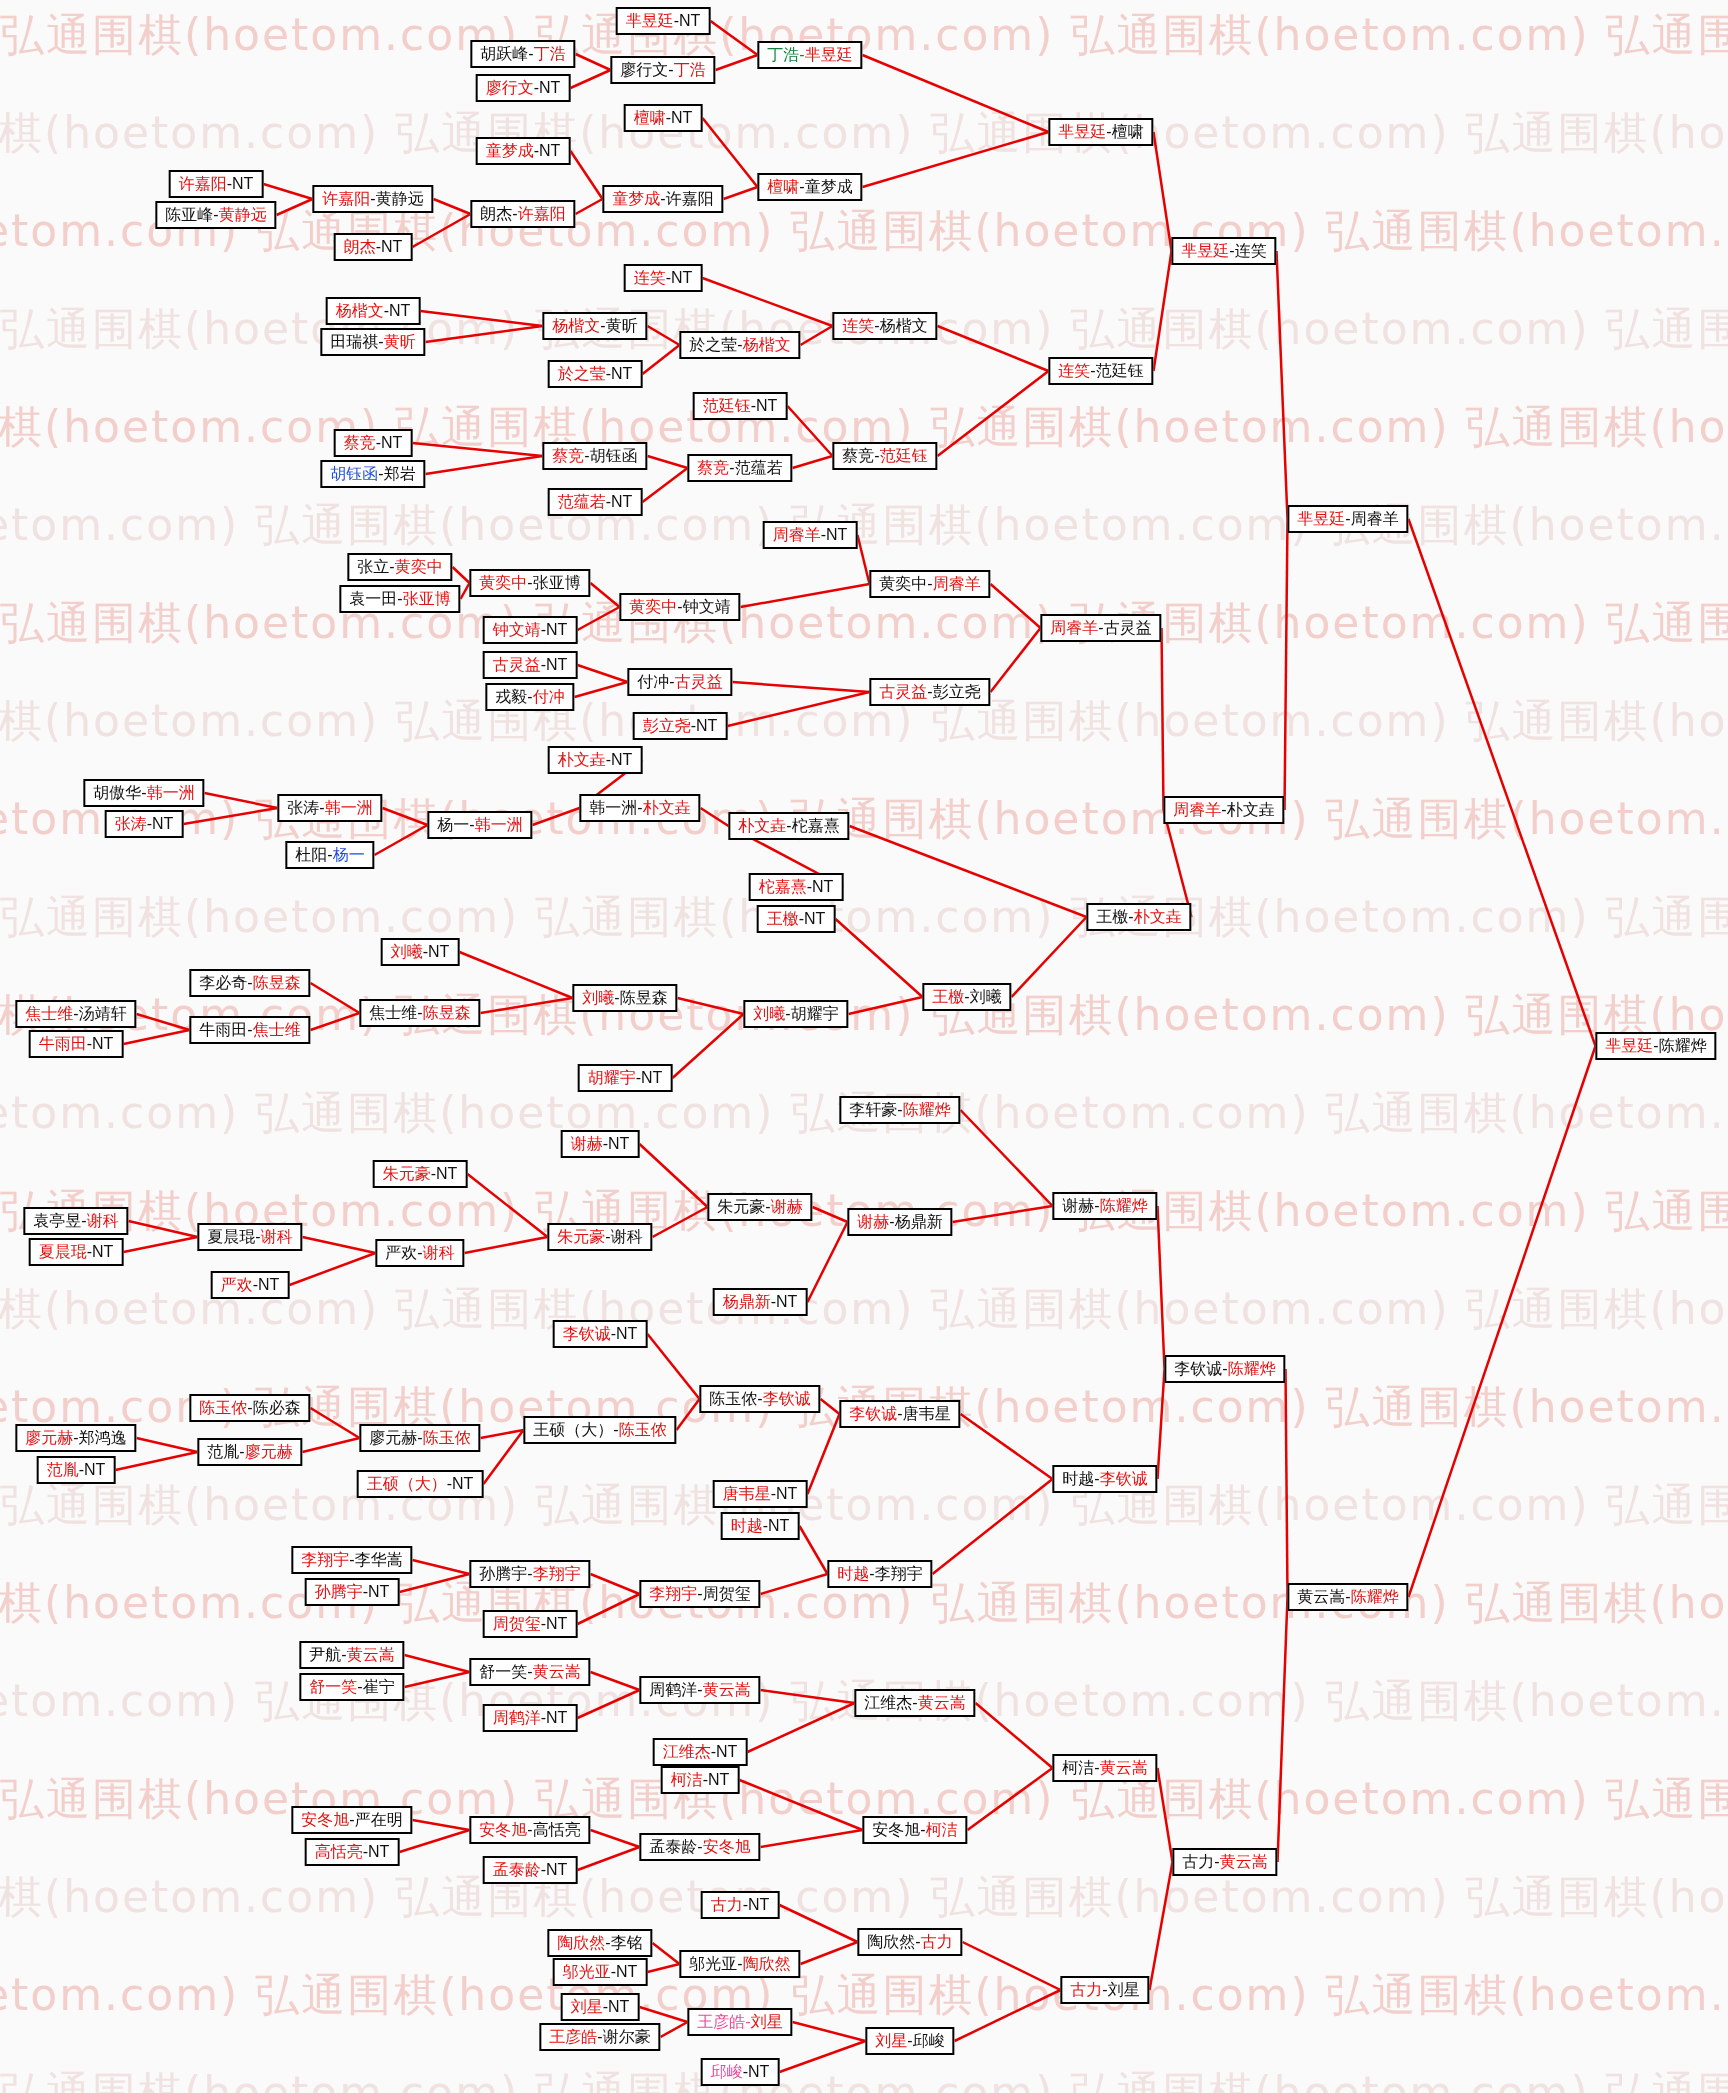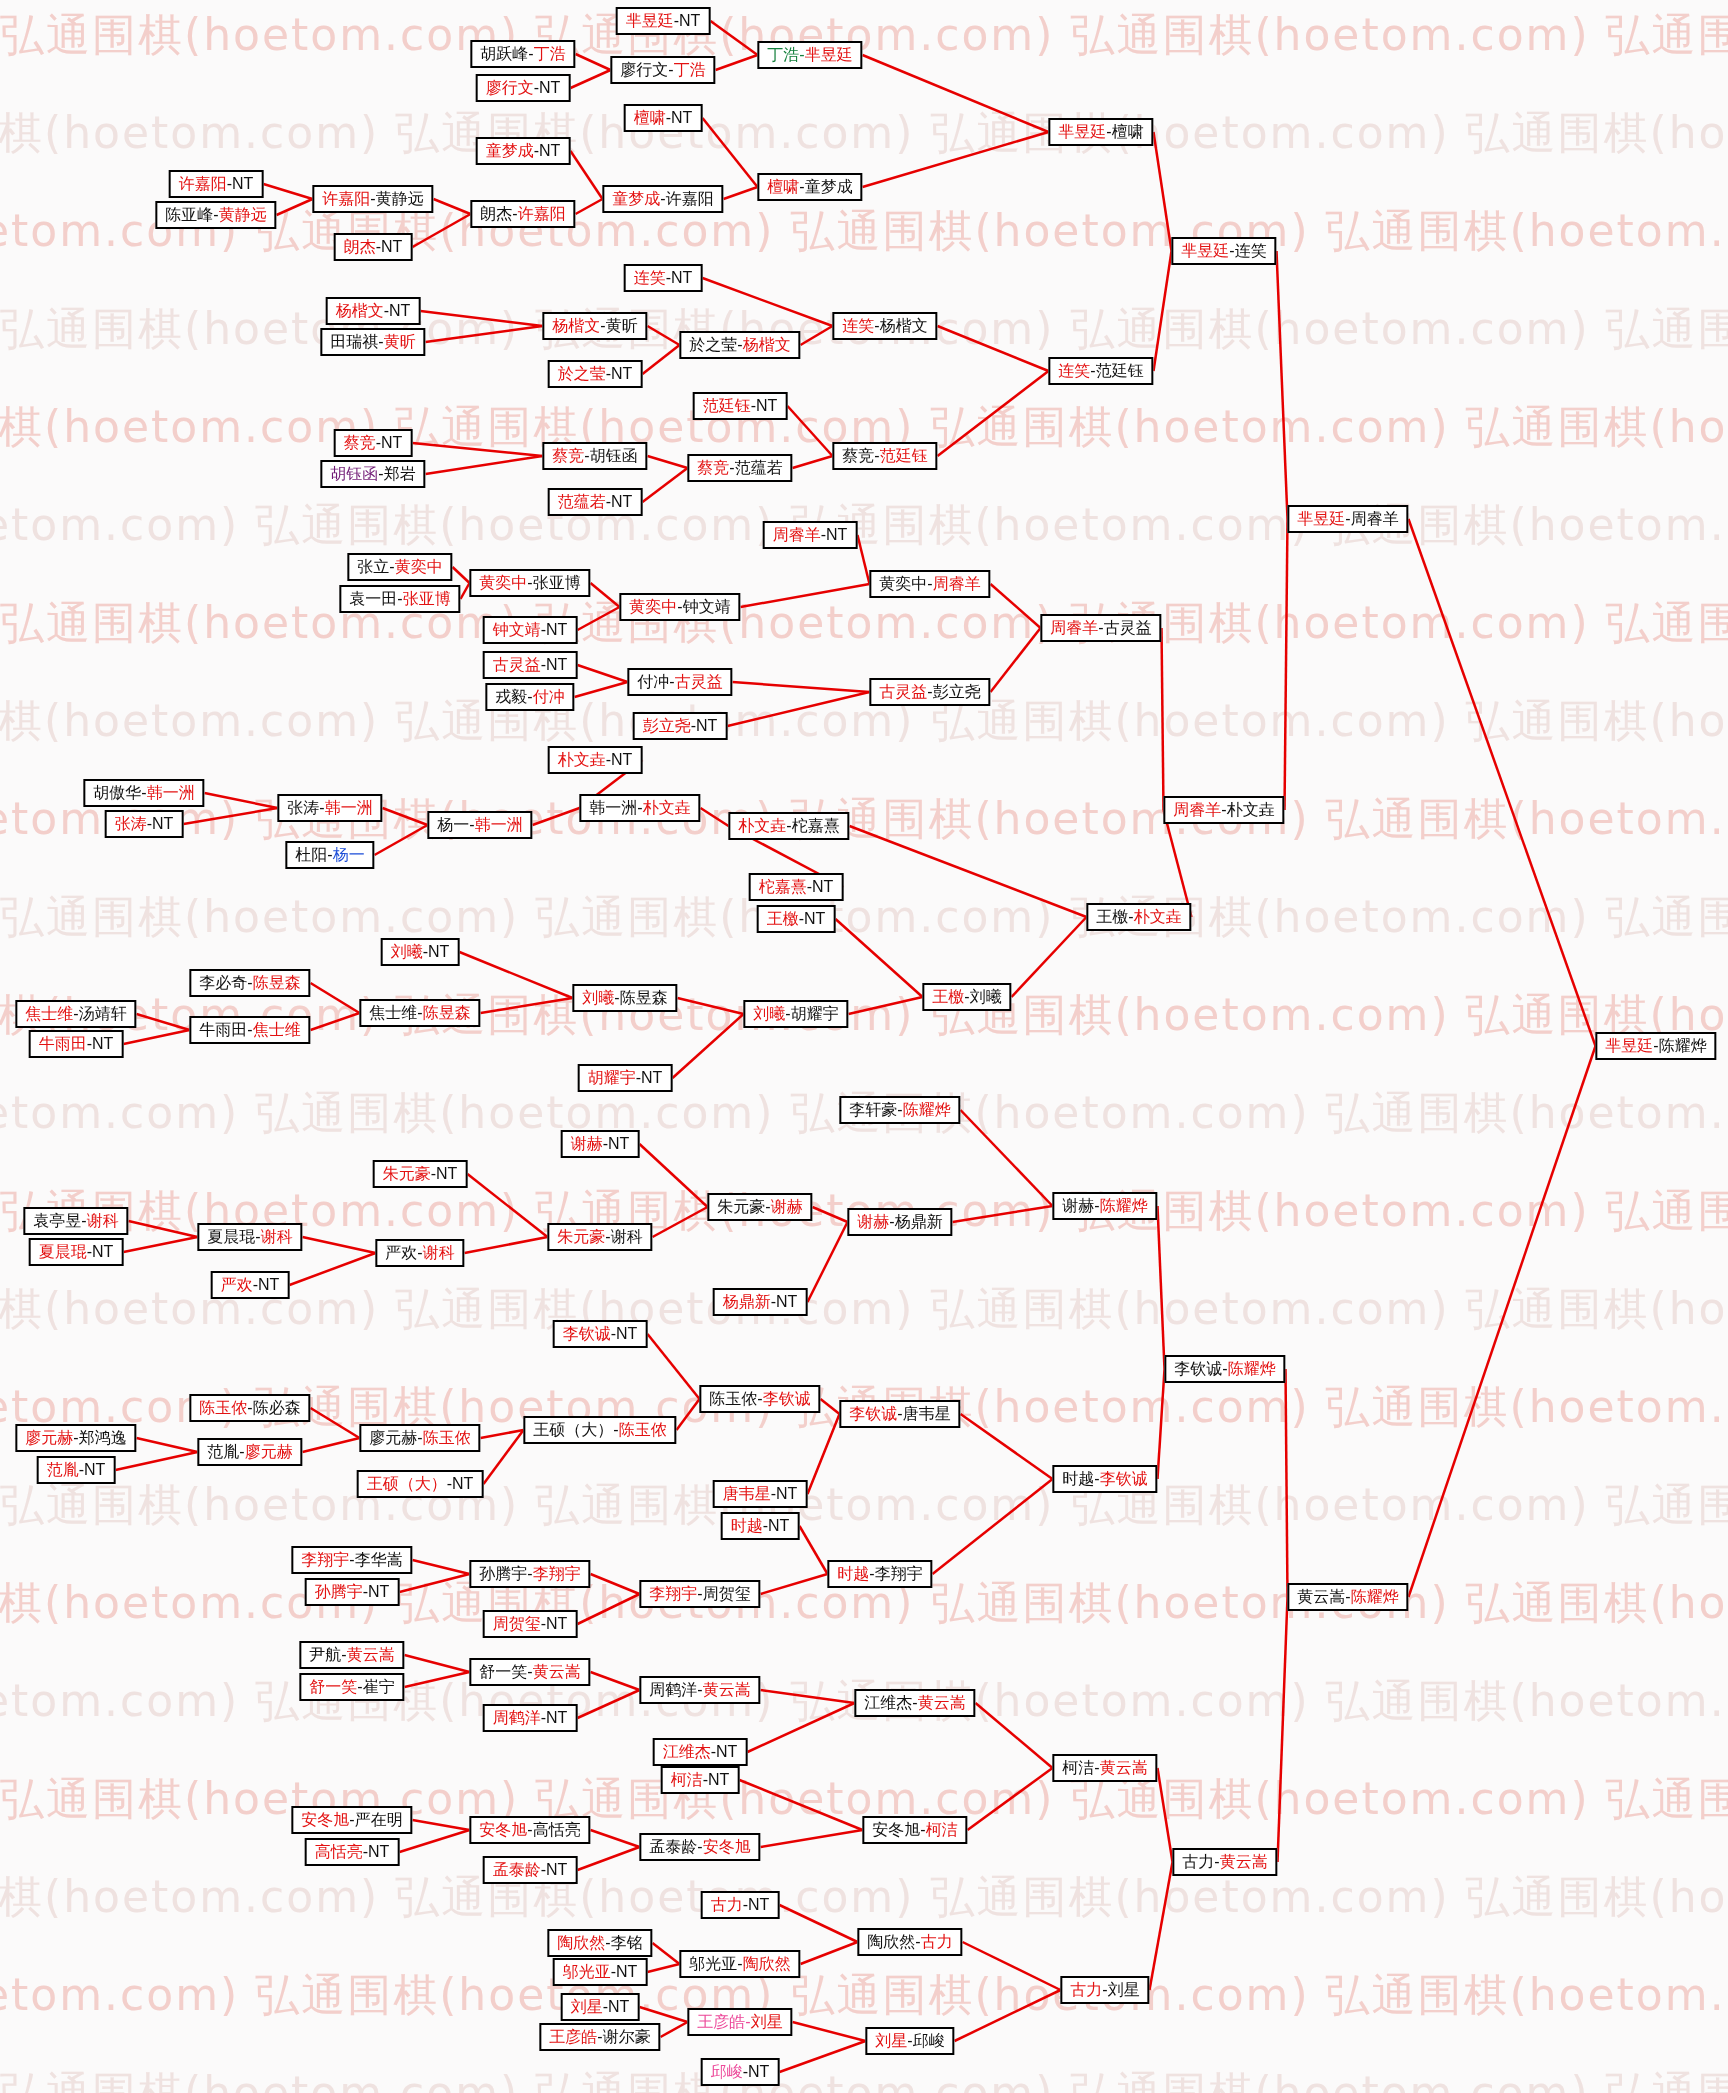--- a/index.html
+++ b/index.html
@@ -196,21 +196,21 @@
     <div class="box" style="left: 1101px; top: 132px; border-color: rgb(0, 0, 0); background: rgb(255, 255, 255);"><span style="color: rgb(227, 18, 18);">芈昱廷</span><span style="color: rgb(17, 17, 17);">-檀啸</span></div>
     <div class="box" style="left: 663px; top: 278px; border-color: rgb(0, 0, 0); background: rgb(255, 255, 255);"><span style="color: rgb(227, 18, 18);">连笑</span><span style="color: rgb(17, 17, 17);">-NT</span></div>
     <div class="box" style="left: 373px; top: 311px; border-color: rgb(0, 0, 0); background: rgb(255, 255, 255);"><span style="color: rgb(227, 18, 18);">杨楷文</span><span style="color: rgb(17, 17, 17);">-NT</span></div>
     <div class="box" style="left: 373px; top: 342px; border-color: rgb(0, 0, 0); background: rgb(255, 255, 255);"><span style="color: rgb(17, 17, 17);">田瑞祺-</span><span style="color: rgb(227, 18, 18);">黄昕</span></div>
     <div class="box" style="left: 595px; top: 326px; border-color: rgb(0, 0, 0); background: rgb(255, 255, 255);"><span style="color: rgb(227, 18, 18);">杨楷文</span><span style="color: rgb(17, 17, 17);">-黄昕</span></div>
     <div class="box" style="left: 595px; top: 374px; border-color: rgb(0, 0, 0); background: rgb(255, 255, 255);"><span style="color: rgb(227, 18, 18);">於之莹</span><span style="color: rgb(17, 17, 17);">-NT</span></div>
     <div class="box" style="left: 740px; top: 345px; border-color: rgb(0, 0, 0); background: rgb(255, 255, 255);"><span style="color: rgb(17, 17, 17);">於之莹-</span><span style="color: rgb(227, 18, 18);">杨楷文</span></div>
     <div class="box" style="left: 885px; top: 326px; border-color: rgb(0, 0, 0); background: rgb(255, 255, 255);"><span style="color: rgb(227, 18, 18);">连笑</span><span style="color: rgb(17, 17, 17);">-杨楷文</span></div>
     <div class="box" style="left: 740px; top: 406px; border-color: rgb(0, 0, 0); background: rgb(255, 255, 255);"><span style="color: rgb(227, 18, 18);">范廷钰</span><span style="color: rgb(17, 17, 17);">-NT</span></div>
     <div class="box" style="left: 373px; top: 443px; border-color: rgb(0, 0, 0); background: rgb(255, 255, 255);"><span style="color: rgb(227, 18, 18);">蔡竞</span><span style="color: rgb(17, 17, 17);">-NT</span></div>
-    <div class="box" style="left: 373px; top: 474px; border-color: rgb(0, 0, 0); background: rgb(255, 255, 255);"><span style="color: #701a75;">胡钰函</span><span style="color: rgb(17, 17, 17);">-郑岩</span></div>
+    <div class="box" style="left: 373px; top: 474px; border-color: rgb(0, 0, 0); background: rgb(255, 255, 255);"><span style="color: #1d4ed8;">胡钰函</span><span style="color: rgb(17, 17, 17);">-郑岩</span></div>
     <div class="box" style="left: 595px; top: 456px; border-color: rgb(0, 0, 0); background: rgb(255, 255, 255);"><span style="color: rgb(227, 18, 18);">蔡竞</span><span style="color: rgb(17, 17, 17);">-胡钰函</span></div>
     <div class="box" style="left: 595px; top: 502px; border-color: rgb(0, 0, 0); background: rgb(255, 255, 255);"><span style="color: rgb(227, 18, 18);">范蕴若</span><span style="color: rgb(17, 17, 17);">-NT</span></div>
     <div class="box" style="left: 740px; top: 468px; border-color: rgb(0, 0, 0); background: rgb(255, 255, 255);"><span style="color: rgb(227, 18, 18);">蔡竞</span><span style="color: rgb(17, 17, 17);">-范蕴若</span></div>
     <div class="box" style="left: 885px; top: 456px; border-color: rgb(0, 0, 0); background: rgb(255, 255, 255);"><span style="color: rgb(17, 17, 17);">蔡竞-</span><span style="color: rgb(227, 18, 18);">范廷钰</span></div>
     <div class="box" style="left: 1101px; top: 371px; border-color: rgb(0, 0, 0); background: rgb(255, 255, 255);"><span style="color: rgb(227, 18, 18);">连笑</span><span style="color: rgb(17, 17, 17);">-范廷钰</span></div>
     <div class="box" style="left: 1224px; top: 251px; border-color: rgb(0, 0, 0); background: rgb(255, 255, 255);"><span style="color: rgb(227, 18, 18);">芈昱廷</span><span style="color: rgb(17, 17, 17);">-连笑</span></div>
     <div class="box" style="left: 810px; top: 535px; border-color: rgb(0, 0, 0); background: rgb(255, 255, 255);"><span style="color: rgb(227, 18, 18);">周睿羊</span><span style="color: rgb(17, 17, 17);">-NT</span></div>
     <div class="box" style="left: 400px; top: 567px; border-color: rgb(0, 0, 0); background: rgb(255, 255, 255);"><span style="color: rgb(17, 17, 17);">张立-</span><span style="color: rgb(227, 18, 18);">黄奕中</span></div>
     <div class="box" style="left: 400px; top: 599px; border-color: rgb(0, 0, 0); background: rgb(255, 255, 255);"><span style="color: rgb(17, 17, 17);">袁一田-</span><span style="color: rgb(227, 18, 18);">张亚博</span></div>
     <div class="box" style="left: 530px; top: 583px; border-color: rgb(0, 0, 0); background: rgb(255, 255, 255);"><span style="color: rgb(227, 18, 18);">黄奕中</span><span style="color: rgb(17, 17, 17);">-张亚博</span></div>

